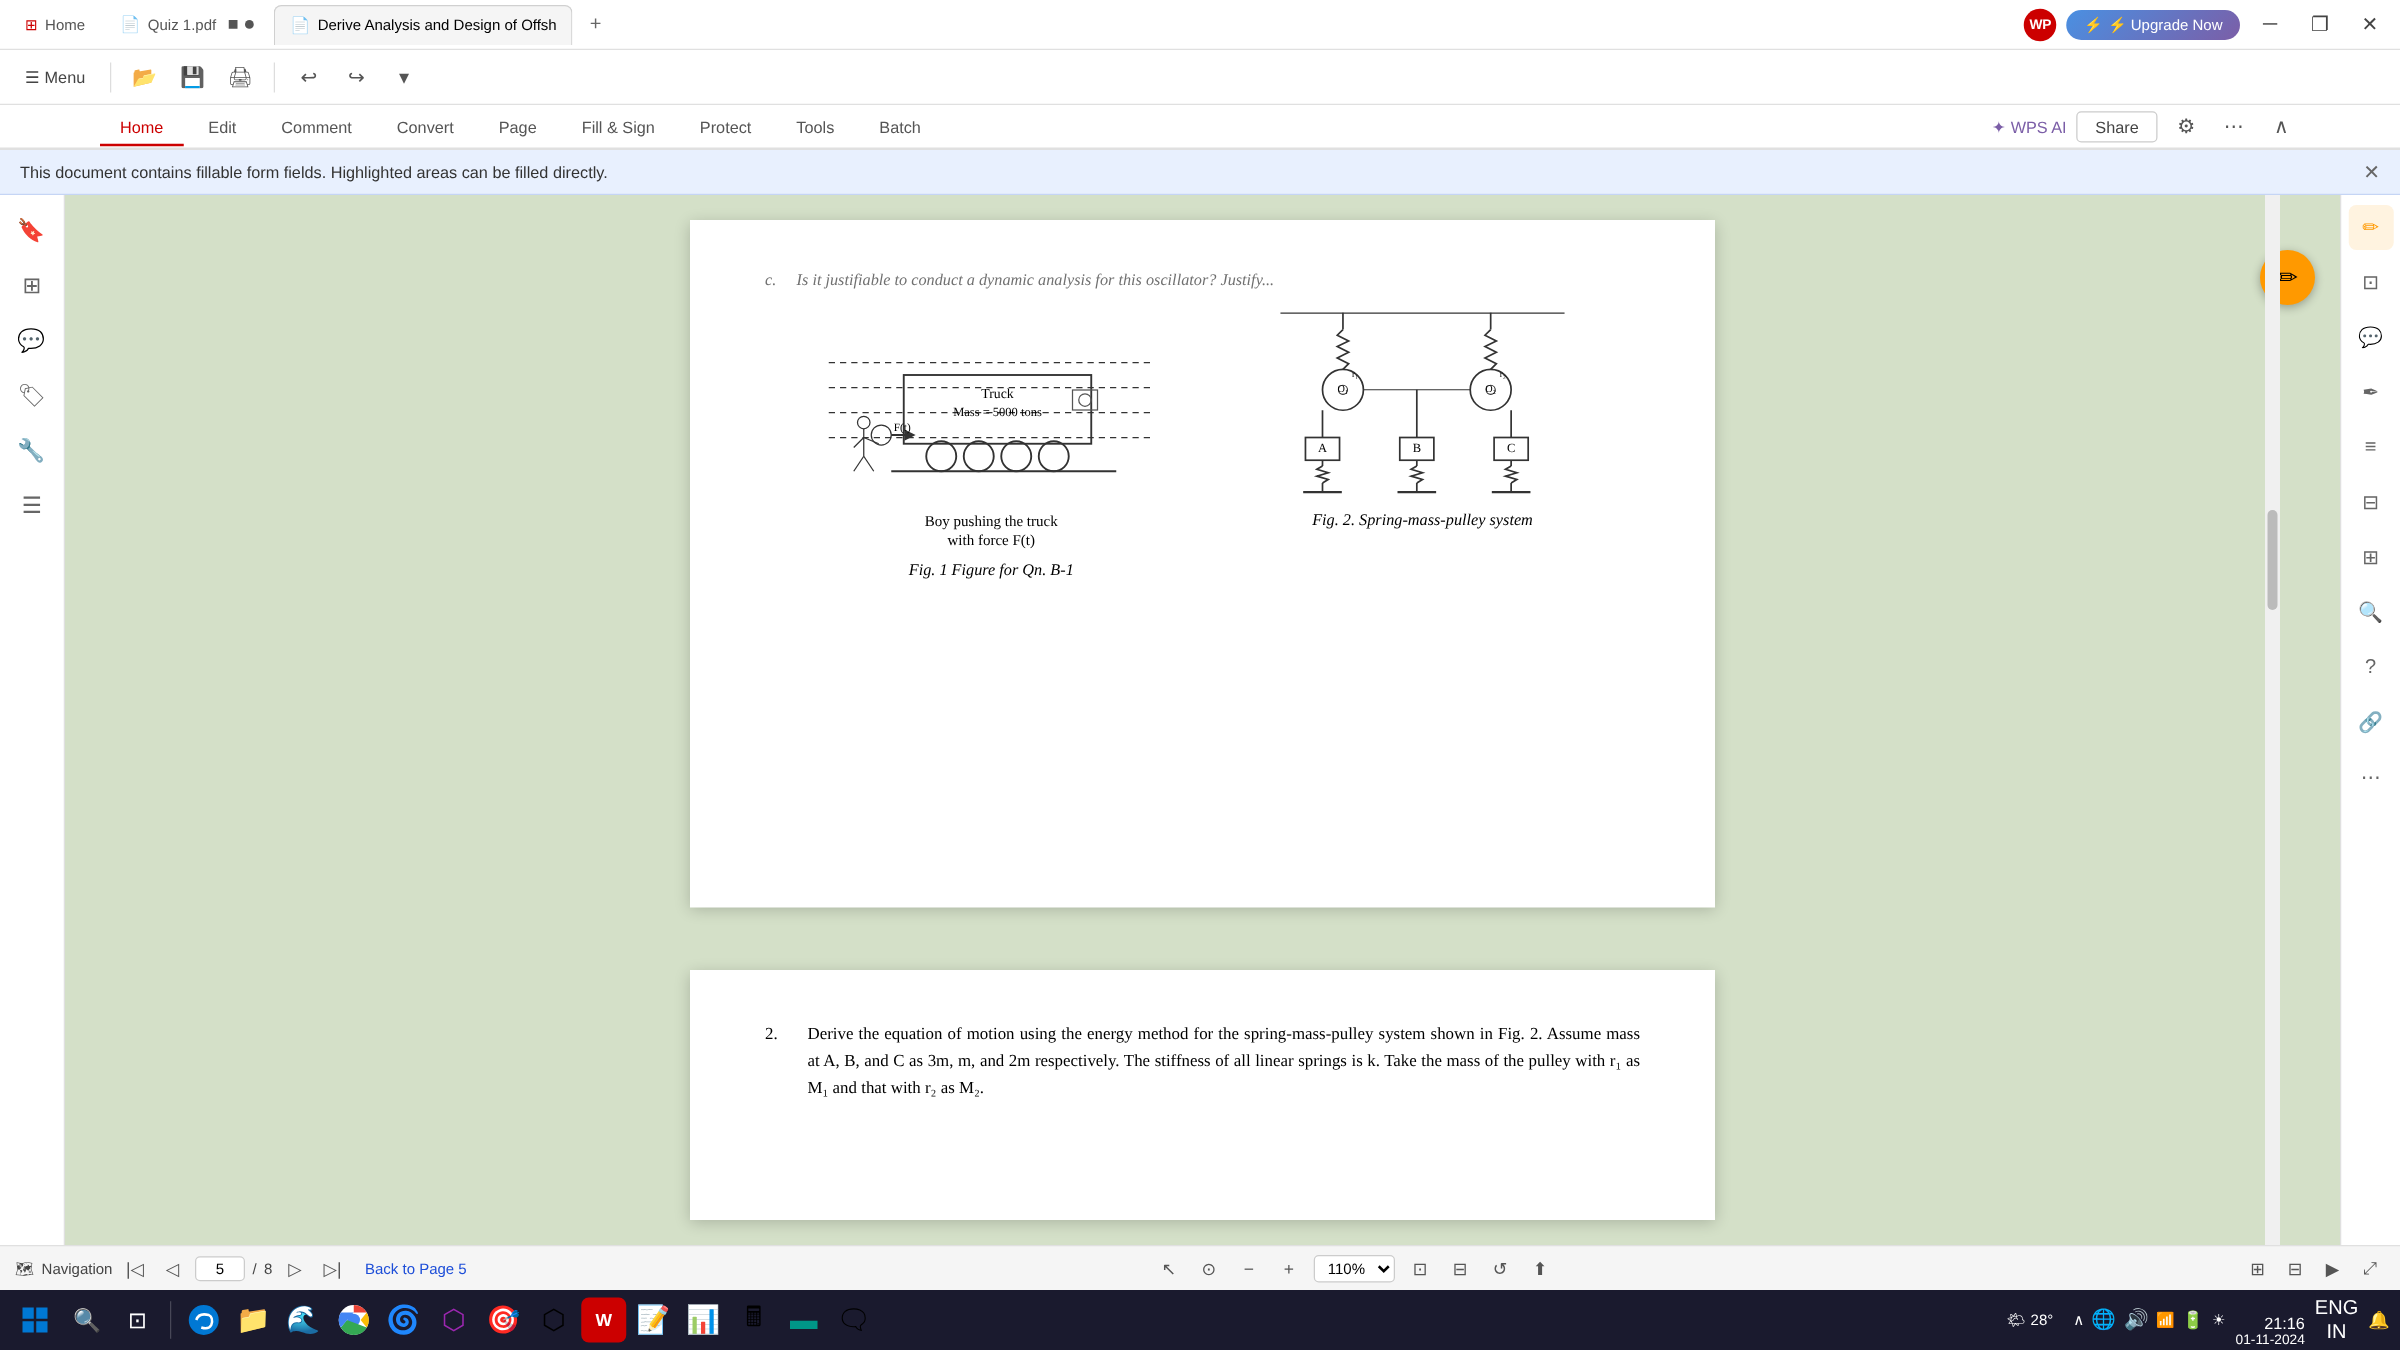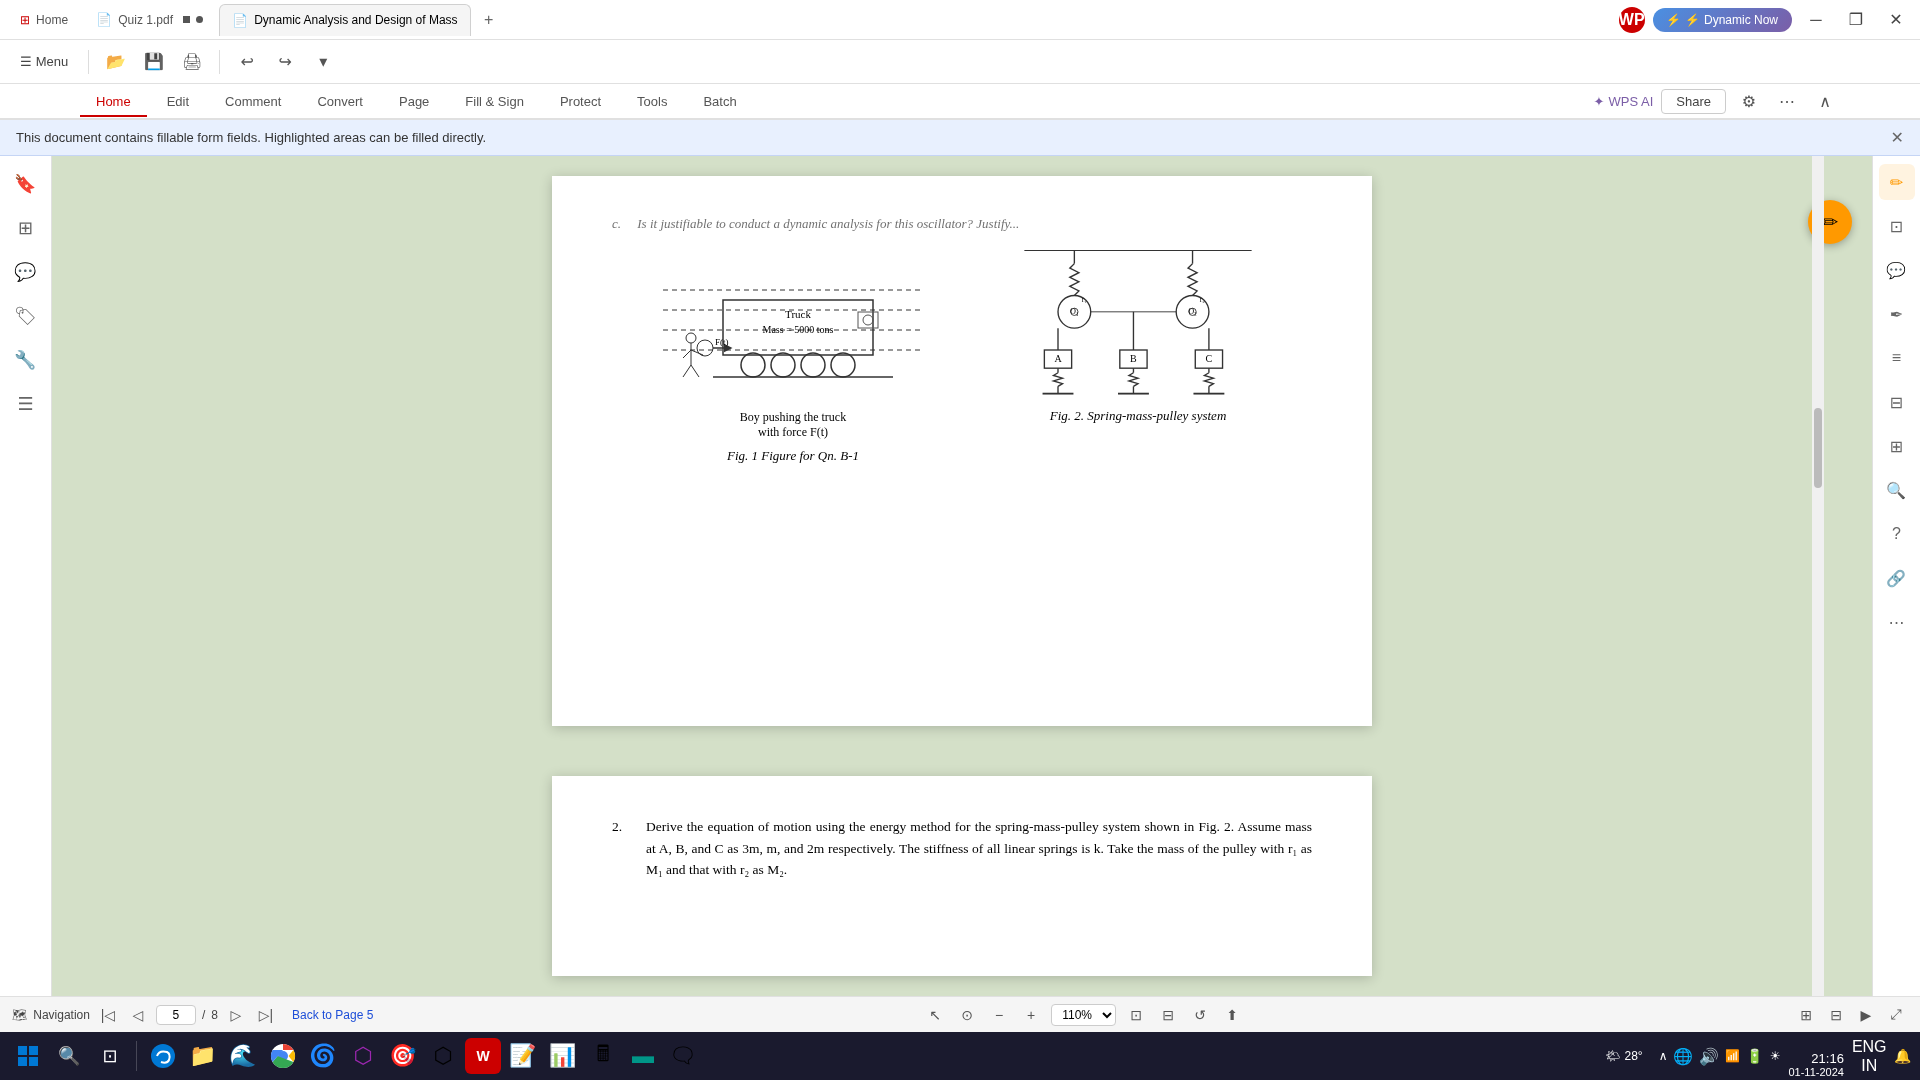--- a/index.html
+++ b/index.html
@@ -69,21 +69,21 @@
       gap: 4px;
     }
     .wps-avatar {
       width: 26px; height: 26px;
       background: #c00;
       border-radius: 50%;
       display: flex;
       align-items: center;
       justify-content: center;
       color: #fff;
-      font-size: 16px;
+      font-size: 11px;
       font-weight: bold;
     }
 
     
     .toolbar {
       height: 44px;
       background: #fff;
       display: flex;
       align-items: center;
       border-bottom: 1px solid #e0e0e0;
@@ -453,28 +453,28 @@
     <span>Home</span>
   </div>
   <div class="tab">
     <span style="color:#e55; font-size:13px;">📄</span>
     <span>Quiz 1.pdf</span>
     <span style="width:7px;height:7px;background:#555;border-radius:50;display:inline-block;margin-left:4px;"></span>
     <span style="width:7px;height:7px;background:#555;border-radius:50%;display:inline-block;"></span>
   </div>
   <div class="tab active">
     <span style="color:#e55; font-size:13px;">📄</span>
-    <span>Dynamic Analysis and Design of Mass</span>
+    <span>Derive Analysis and Design of Offsh</span>
   </div>
   <div class="tab-add">+</div>
   <div class="title-bar-right">
     <div class="wps-avatar">WP</div>
     <button class="upgrade-btn">
       <span>⚡</span>
-      <span>⚡ Dynamic Now</span>
+      <span>⚡ Upgrade Now</span>
     </button>
     <div class="win-btn">─</div>
     <div class="win-btn">❐</div>
     <div class="win-btn close">✕</div>
   </div>
 </div>
 
 <div class="toolbar">
   <div class="menu-btn">
     <span>☰</span>

